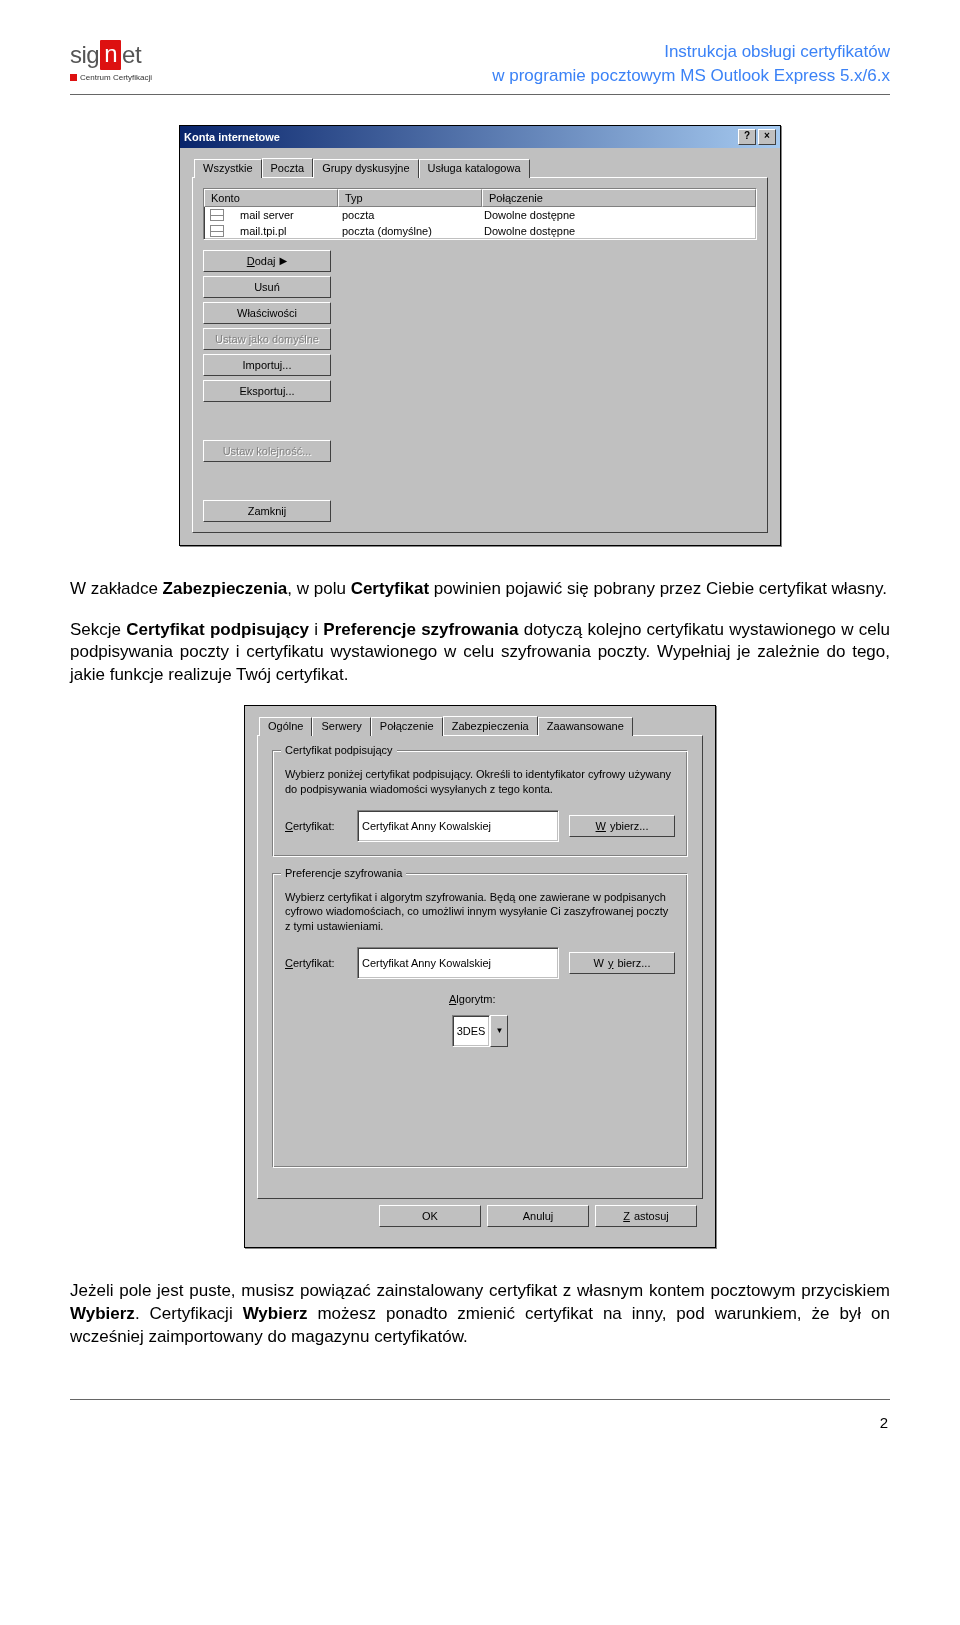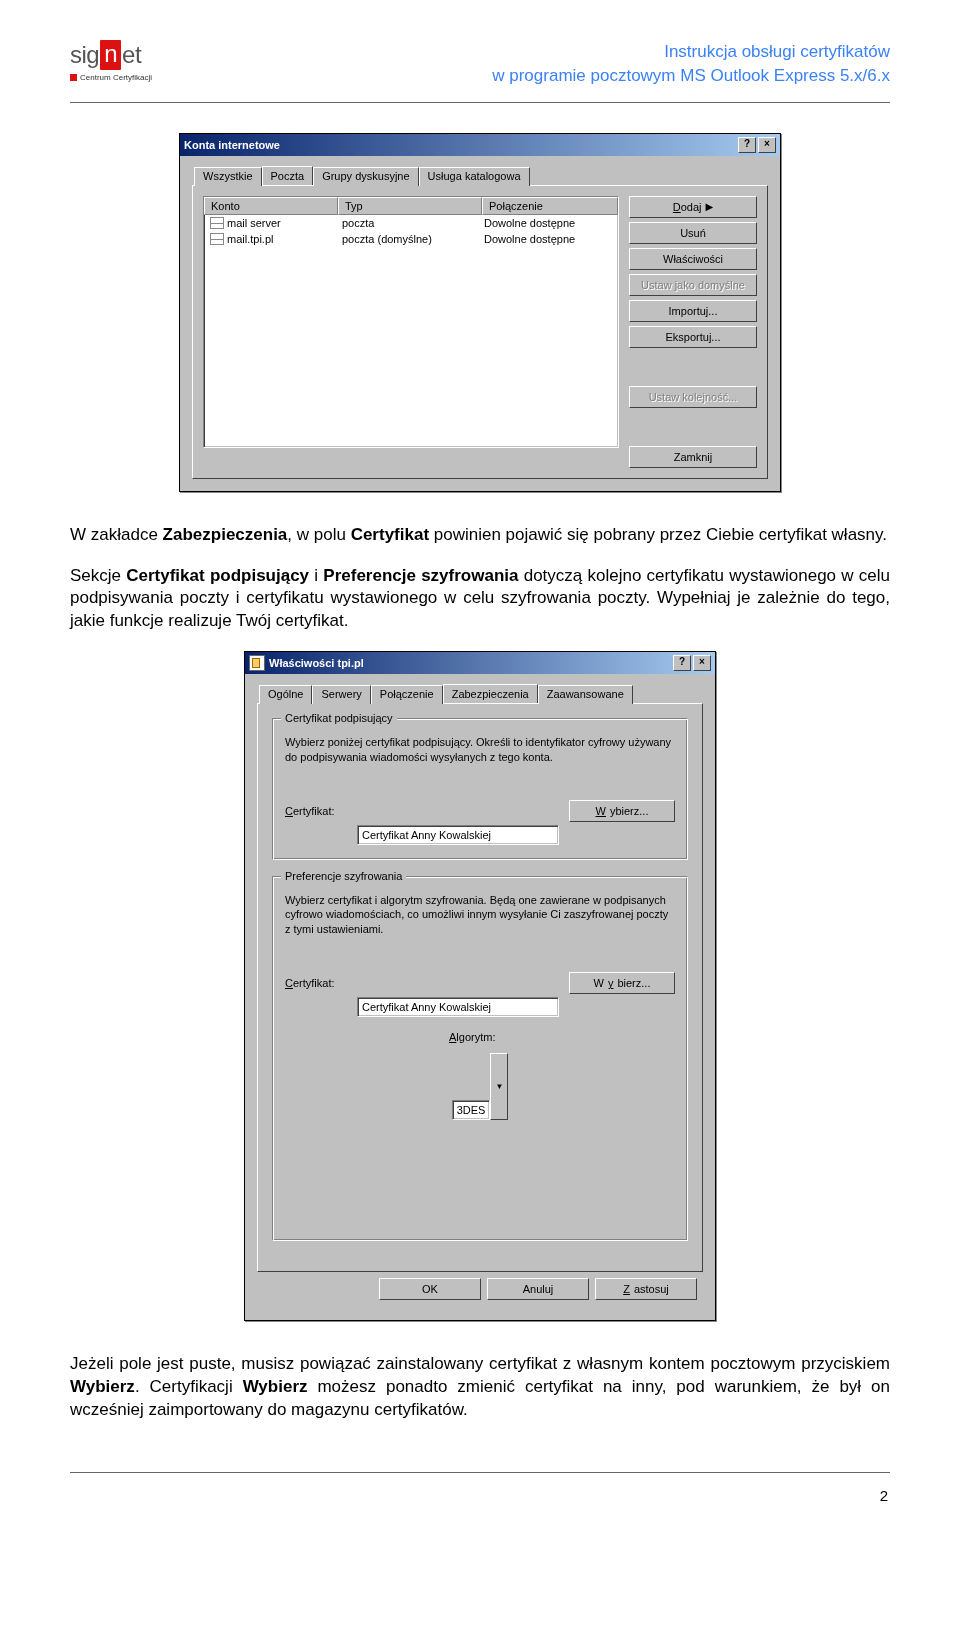--- a/index.html
+++ b/index.html
@@ -12,21 +12,21 @@
   }
   .page {
     padding: 40px 70px 20px 70px;
     position: relative;
   }
   
   .header {
     display: flex;
     align-items: flex-start;
     border-bottom: 1px solid #666;
-    padding-bottom: 14px;
+    padding-bottom: 6px;
   }
   .logo {
     width: 130px;
     flex-shrink: 0;
   }
   .logo-top {
     display: flex;
     align-items: center;
     font-size: 24px;
     font-weight: 300;
@@ -143,21 +143,21 @@
   }
   .tab-panel {
     border: 1px solid #fff;
     border-right-color: #404040;
     border-bottom-color: #404040;
     padding: 10px;
     background: #c0c0c0;
   }
 
   
-  .accounts-flex { display: flex; gap: 10px; }
+  .accounts-flex { display: flex; gap: 10px; flex-direction: column; }
   .listview {
     flex: 1;
     background: #fff;
     border: 1px solid #808080;
     border-right-color: #fff;
     border-bottom-color: #fff;
     box-shadow: inset 1px 1px 0 #404040, inset -1px -1px 0 #c0c0c0;
     height: 250px;
     font-size: 11px;
   }
@@ -165,21 +165,21 @@
   .lv-hcell {
     border: 1px solid #fff;
     border-right-color: #808080;
     border-bottom-color: #808080;
     padding: 2px 6px;
     flex: 1;
   }
   .lv-hcell.c1 { flex: 0 0 120px; }
   .lv-hcell.c2 { flex: 0 0 130px; }
   .lv-row { display: flex; padding: 1px 0; }
-  .lv-cell { padding: 1px 6px; flex: 1; display: flex; align-items: center; gap: 3px; }
+  .lv-cell { padding: 1px 6px; flex: 1; display: flex; align-items: center; gap: 16px; }
   .lv-cell.c1 { flex: 0 0 120px; }
   .lv-cell.c2 { flex: 0 0 130px; }
   .mail-icon {
     width: 12px; height: 10px;
     background: #fff;
     border: 1px solid #888;
     position: relative;
     display: inline-block;
   }
   .mail-icon::after {
@@ -237,25 +237,24 @@
     margin-top: 6px;
   }
   .formrow .lbl { width: 62px; font-size: 11px; }
   .tfield {
     flex: 1;
     background: #fff;
     border: 1px solid #808080;
     border-right-color: #fff;
     border-bottom-color: #fff;
     box-shadow: inset 1px 1px 0 #404040, inset -1px -1px 0 #c0c0c0;
-    padding: 2px 4px;
+    padding: 8px 4px;
     font-size: 11px;
     height: 14px;
     line-height: 14px;
-    margin-top: 47px;
   }
   .combo {
     flex: 1;
     display: flex;
   }
   .combo .tfield { flex: 1; }
   .combo .dropbtn {
     width: 16px;
     background: #c0c0c0;
     border: 1px solid #fff;
@@ -388,29 +387,20 @@
 
   <p class="para">
     <span>W zakładce </span><span class="bold">Zabezpieczenia</span><span>, w polu </span><span class="bold">Certyfikat</span><span> powinien pojawić się pobrany przez Ciebie certyfikat własny.</span>
   </p>
 
   <p class="para" style="margin-top:6px;">
     <span>Sekcje </span><span class="bold">Certyfikat podpisujący</span><span> i </span><span class="bold">Preferencje szyfrowania</span><span> dotyczą kolejno certyfikatu wystawionego w celu podpisywania poczty i certyfikatu wystawionego w celu szyfrowania poczty. Wypełniaj je zależnie do tego, jakie funkcje realizuje Twój certyfikat.</span>
   </p>
 
   <div class="dialog props" style="width:470px;">
-    <div class="titlebar">
-      <span class="titlebar-icon"></span>
-      <span>Właściwości tpi.pl</span>
-      <span class="titlebar-spacer"></span>
-      <div class="titlebar-btns">
-        <div class="sysbtn help"></div>
-        <div class="sysbtn close"></div>
-      </div>
-    </div>
     <div class="dlg-body">
       <div class="tabs">
         <div class="tab">Ogólne</div>
         <div class="tab">Serwery</div>
         <div class="tab">Połączenie</div>
         <div class="tab active">Zabezpieczenia</div>
         <div class="tab">Zaawansowane</div>
       </div>
       <div class="tab-panel">
 

